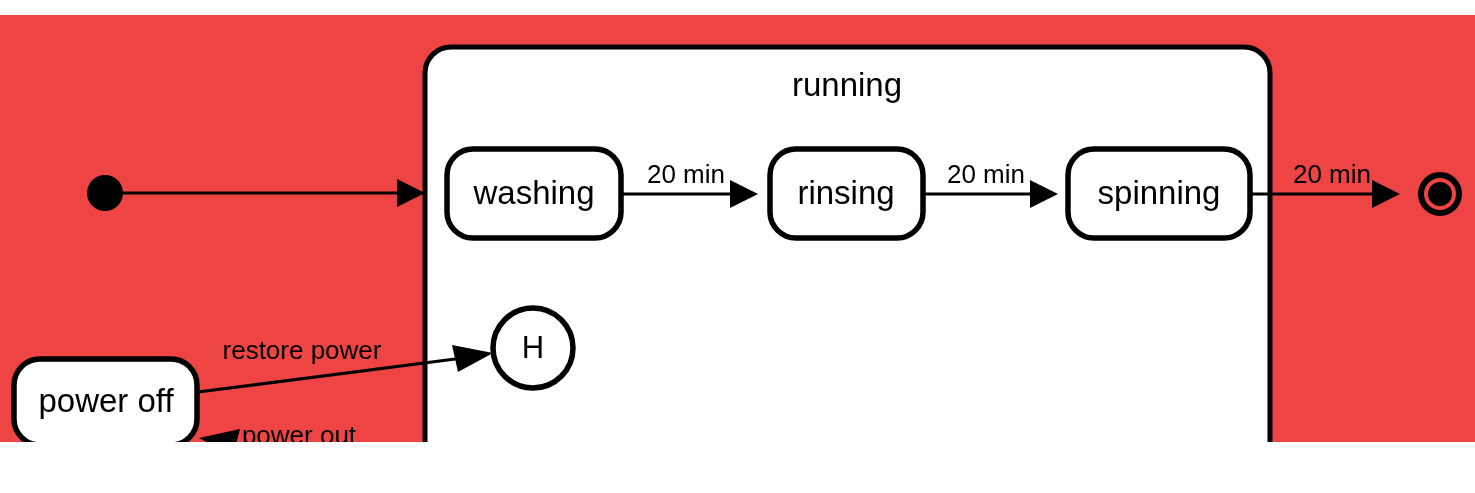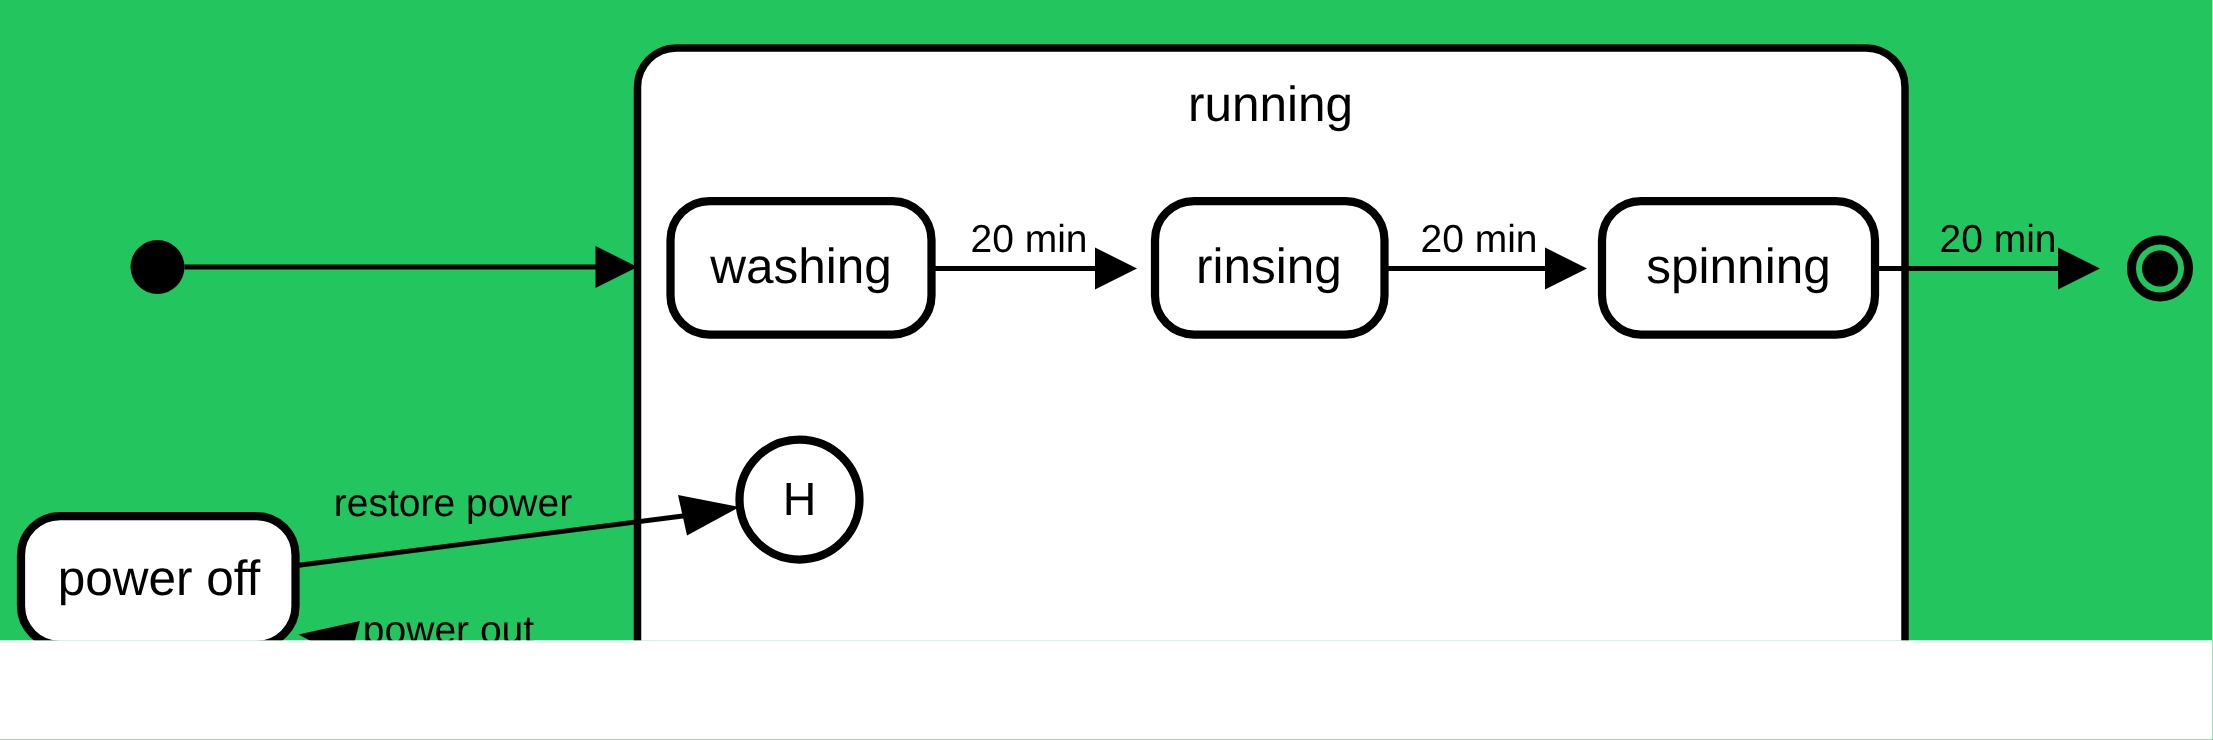--- a/index.html
+++ b/index.html
@@ -7,22 +7,23 @@
     padding: 0;
     background: #ffffff;
   }
   body {
     font-family: "Liberation Sans", sans-serif;
   }
   #diagram-root {
     position: relative;
     width: 1475px;
     height: 427px;
-    background: #22c55e;
+    background: #ef4444;
     overflow: hidden;
+    margin-top: 15px;
   }
   #diagram-svg {
     position: absolute;
     left: 0;
     top: 0;
     width: 1475px;
     height: 493px;
   }
   .node-label {
     font-family: "Liberation Sans", sans-serif;

